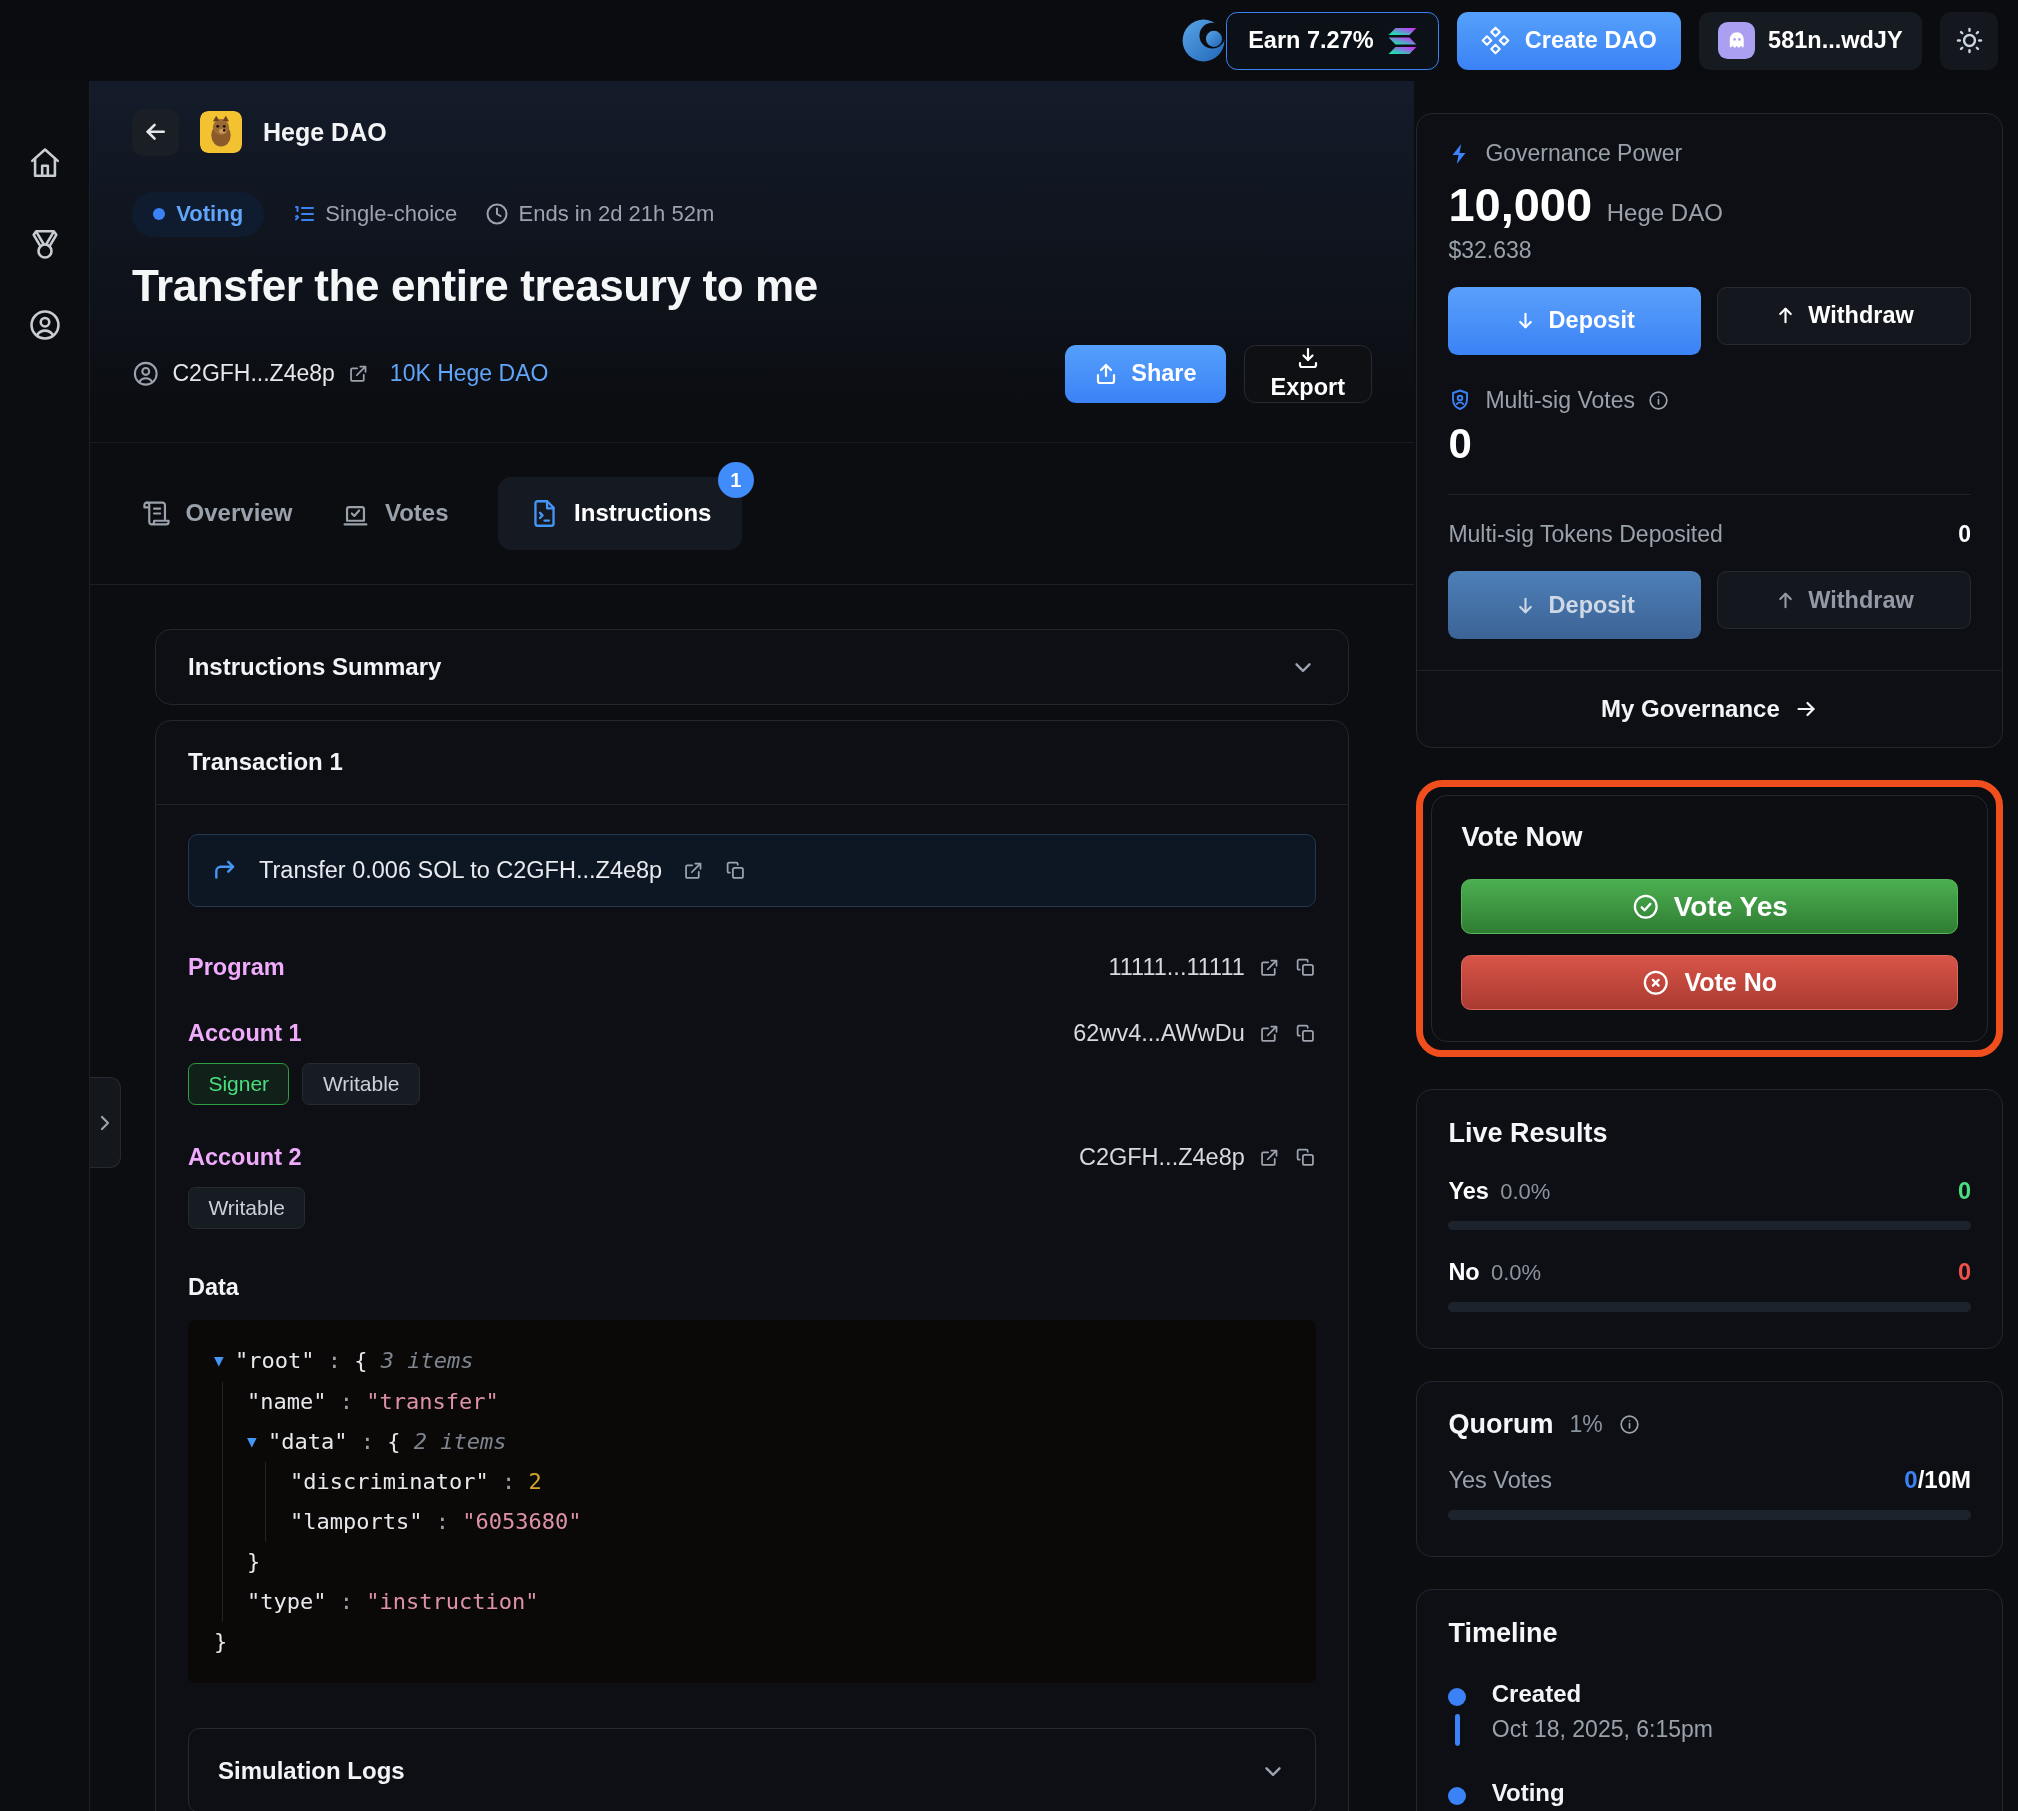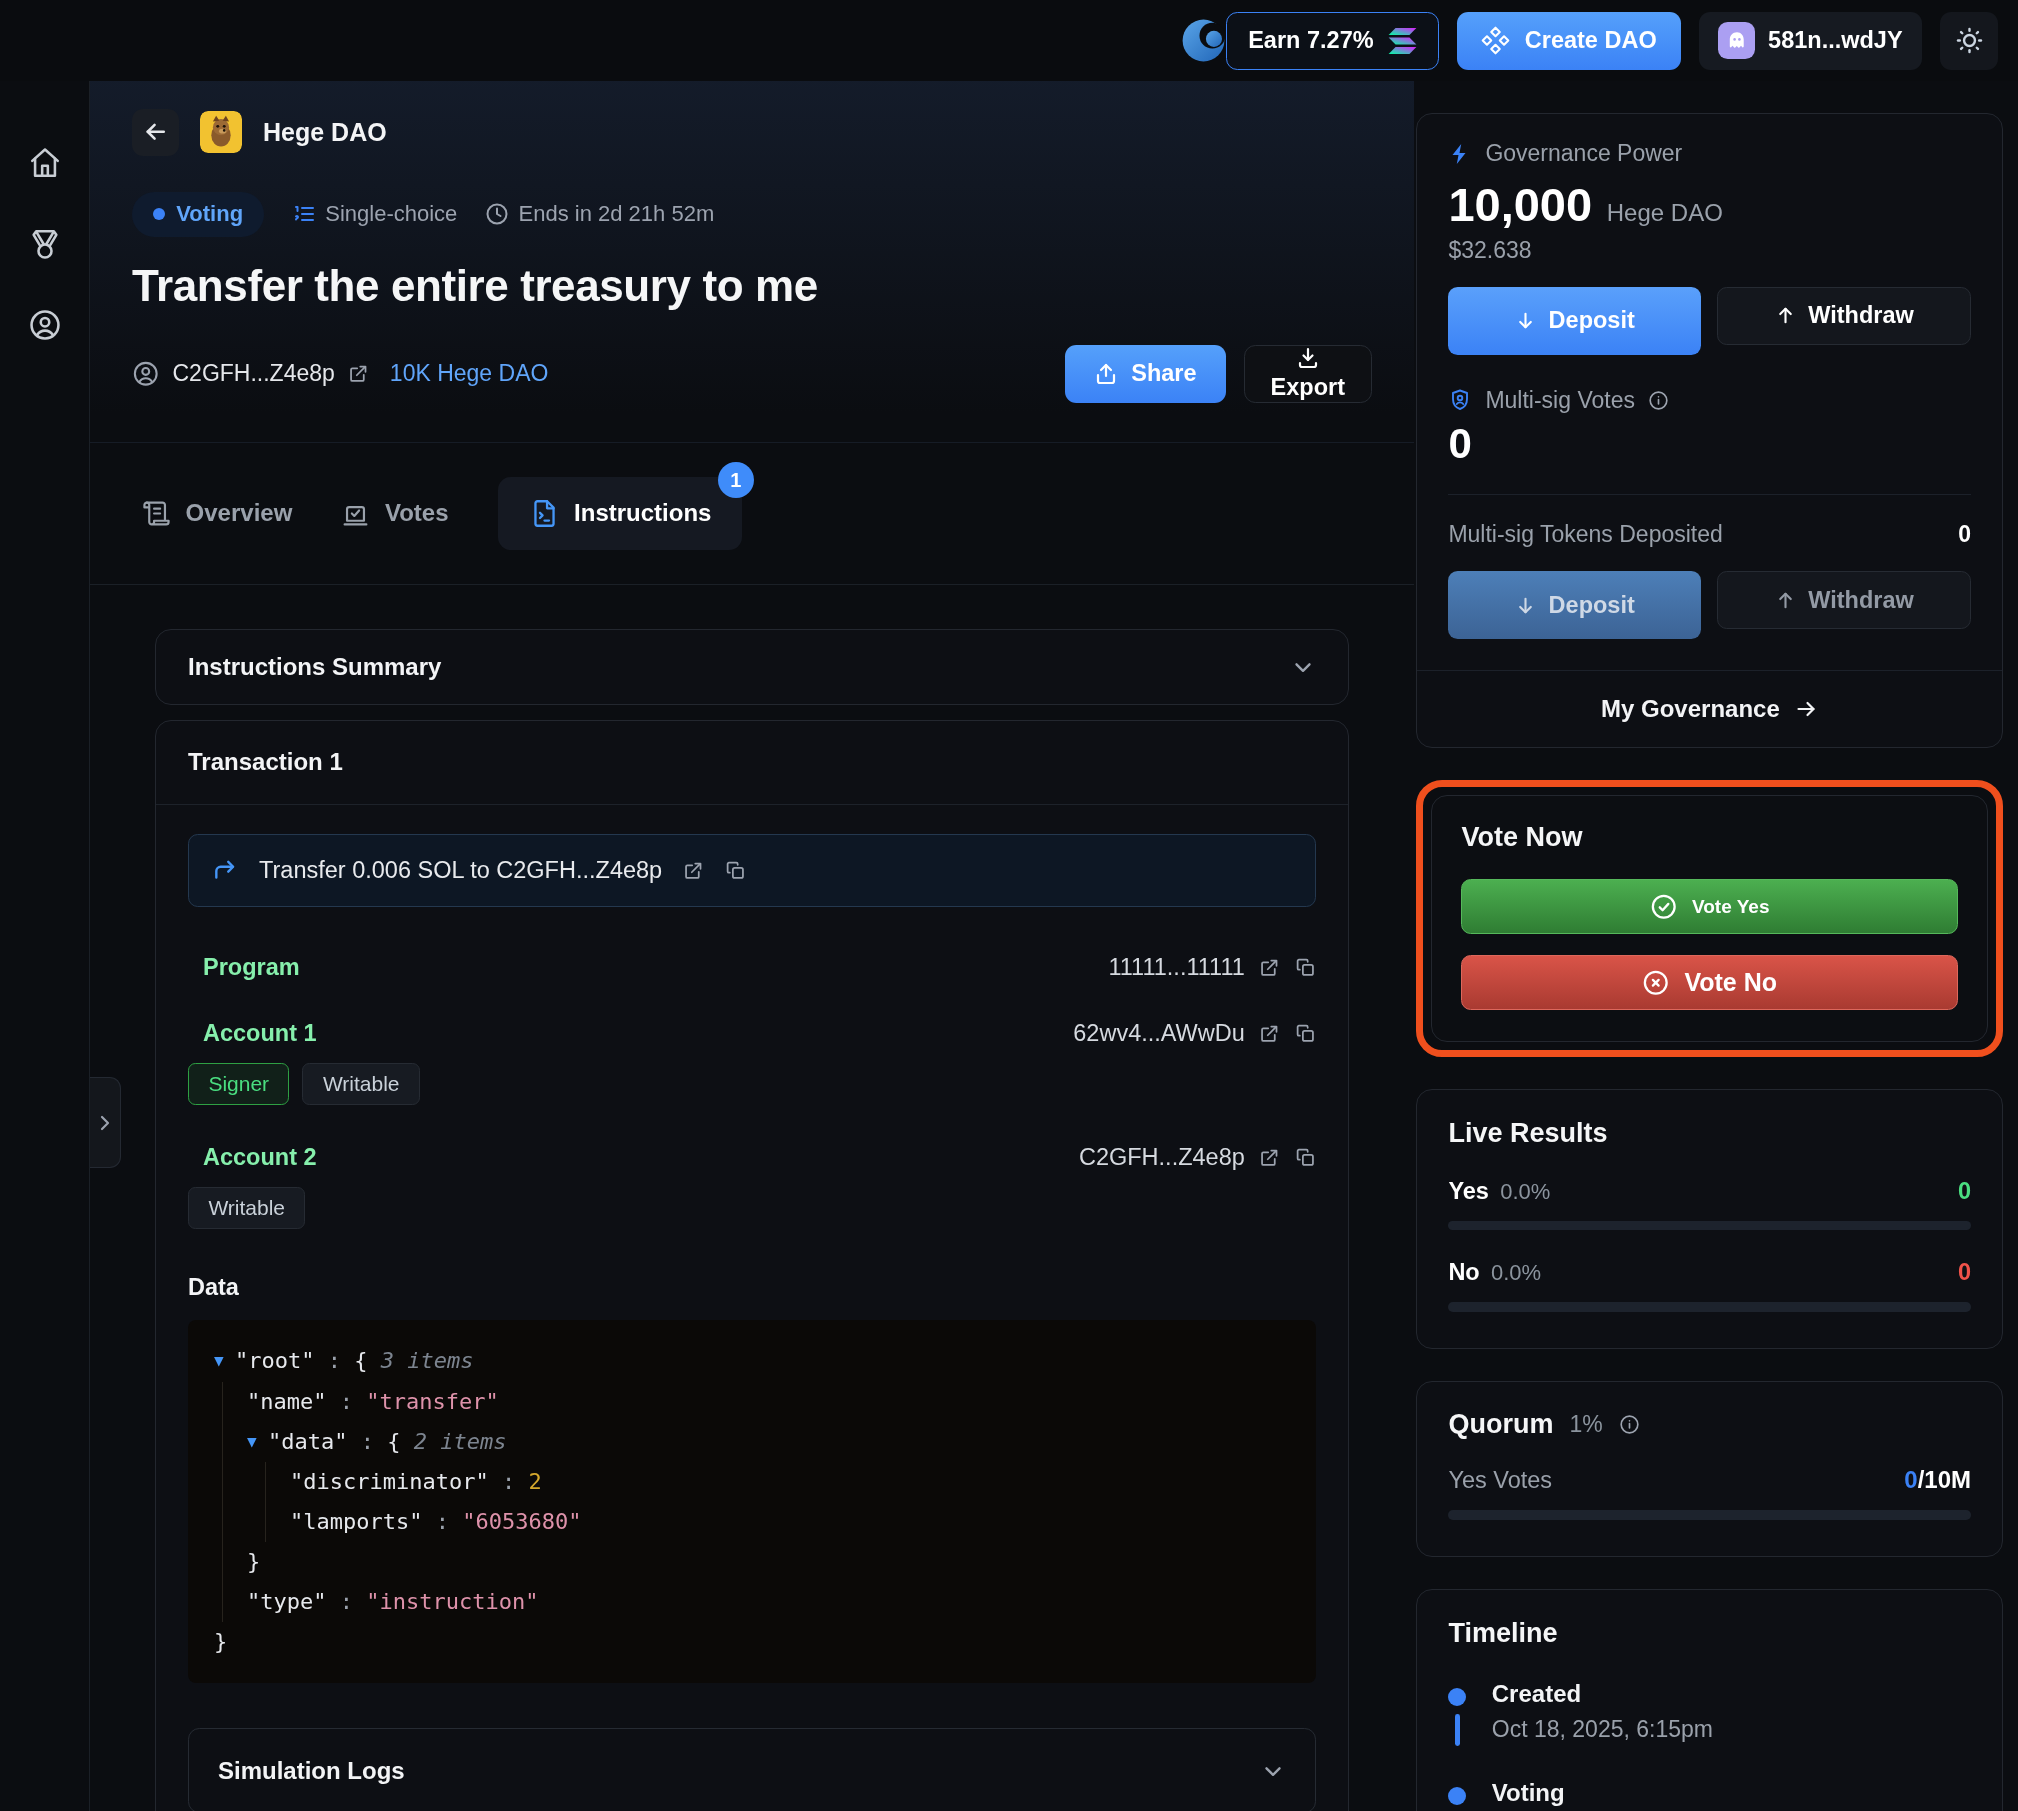--- a/index.html
+++ b/index.html
@@ -56,21 +56,21 @@
   .summary-title { font-size:24px; font-weight:700; color:#f3f4f6; }
 
   .tx-title { padding:27.5px 32px; font-size:24px; font-weight:700; color:#f3f4f6; }
   .tx-divider { border-top:0.8px solid #1d222a; }
   .tx-body { padding:29px 32px 32px; }
 
   .transfer-box { display:flex; align-items:center; gap:21px; background:#0d1724; border:0.8px solid #24384f; border-radius:9.7px; height:73px; padding:0 23px; font-size:23.5px; color:#e8eaed; margin-bottom:47px; }
   .icon-btn { color:#9ca3af; cursor:pointer; display:inline-flex; }
 
   .kv-row { display:flex; align-items:center; justify-content:space-between; }
-  .kv-label { font-size:23.5px; font-weight:700; color:#86efac;margin-left:15px; }
+  .kv-label { font-size:23.5px; font-weight:700; color:#f0abfc; }
   .kv-value { display:flex; align-items:center; gap:14.6px; font-size:23.5px; color:#d6dae0; }
   .mb44 { margin-bottom:39px; }
   .badges-row { display:flex; gap:13px; margin-top:16px; }
   .chip { font-size:21px; padding:8px 19.4px; border-radius:7.3px; }
   .chip-signer { color:#4ade80; border:0.8px solid #2ea043; background:rgba(46,160,67,0.12); }
   .chip-writable { color:#c9d1d9; background:#171b22; border:0.8px solid #262b33; }
 
   .data-label { font-size:23.5px; font-weight:700; color:#f3f4f6; margin:45px 0 19.4px; }
   .json-box { background:#0b0907; border-radius:8px; padding:21px 26px; font-family:"DejaVu Sans Mono", monospace; font-size:22px; line-height:40px; color:#e7e9ed; }
   .jchildren { border-left:1.6px solid #27231d; margin-left:8px; padding-left:24px; }
@@ -103,21 +103,21 @@
   .ms-row { display:flex; align-items:center; gap:13px; margin-top:32px; color:#9aa1ab; font-size:23px; }
   .ms-zero { font-size:42px; font-weight:700; color:#fff; margin-top:6.5px; }
   .hr { border-top:0.8px solid #1c212a; margin-top:26px; }
   .tokens-row { display:flex; align-items:center; justify-content:space-between; padding-top:26px; font-size:23px; color:#9aa1ab; }
   .tokens-val { color:#fff; font-weight:700; }
   .gov-footer { border-top:0.8px solid #1c212a; margin-top:31px; padding:24px; display:flex; align-items:center; justify-content:center; gap:14.6px; font-size:24px; font-weight:700; color:#f3f4f6; cursor:pointer; }
 
   .vote-annotation { border:7.3px solid #f04f1d; border-radius:26px; padding:8px; margin-bottom:32px; }
   .vote-card { background:#0c0e12; border:0.8px solid #23272f; border-radius:16px; padding:26px 29px 31px; }
   .vote-title { font-size:27px; font-weight:700; color:#f5f6f7; margin-bottom:26px; }
-  .btn-yes { width:100%; height:55px; border-radius:9.7px; border:0.8px solid #56b85b; background:linear-gradient(180deg,#4caf50 0%,#2f7d33 100%); color:#fff; font-size:19px; font-weight:700; display:flex; align-items:center; justify-content:center; gap:14.6px; cursor:pointer; }
+  .btn-yes { width:100%; height:55px; border-radius:9.7px; border:0.8px solid #56b85b; background:linear-gradient(180deg,#4caf50 0%,#2f7d33 100%); color:#fff; font-size:28px; font-weight:700; display:flex; align-items:center; justify-content:center; gap:14.6px; cursor:pointer; }
   .btn-no { width:100%; height:55px; margin-top:21px; border-radius:9.7px; border:0.8px solid #dd685c; background:linear-gradient(180deg,#d95448 0%,#a93a31 100%); color:#fff; font-size:25px; font-weight:700; display:flex; align-items:center; justify-content:center; gap:14.6px; cursor:pointer; }
 
   .lr-pad { padding:27.5px 31px 36px; }
   .sec-title { font-size:27px; font-weight:700; color:#f5f6f7; }
   .lr-row { display:flex; align-items:baseline; justify-content:space-between; margin-top:29px; }
   .lr-left { display:flex; align-items:baseline; gap:11.3px; }
   .lr-name { font-size:23.5px; font-weight:700; color:#fff; }
   .lr-pct { font-size:22px; color:#8b949e; }
   .lr-count-yes { font-size:23.5px; font-weight:700; color:#4ade80; }
   .lr-count-no { font-size:23.5px; font-weight:700; color:#f0524a; }

